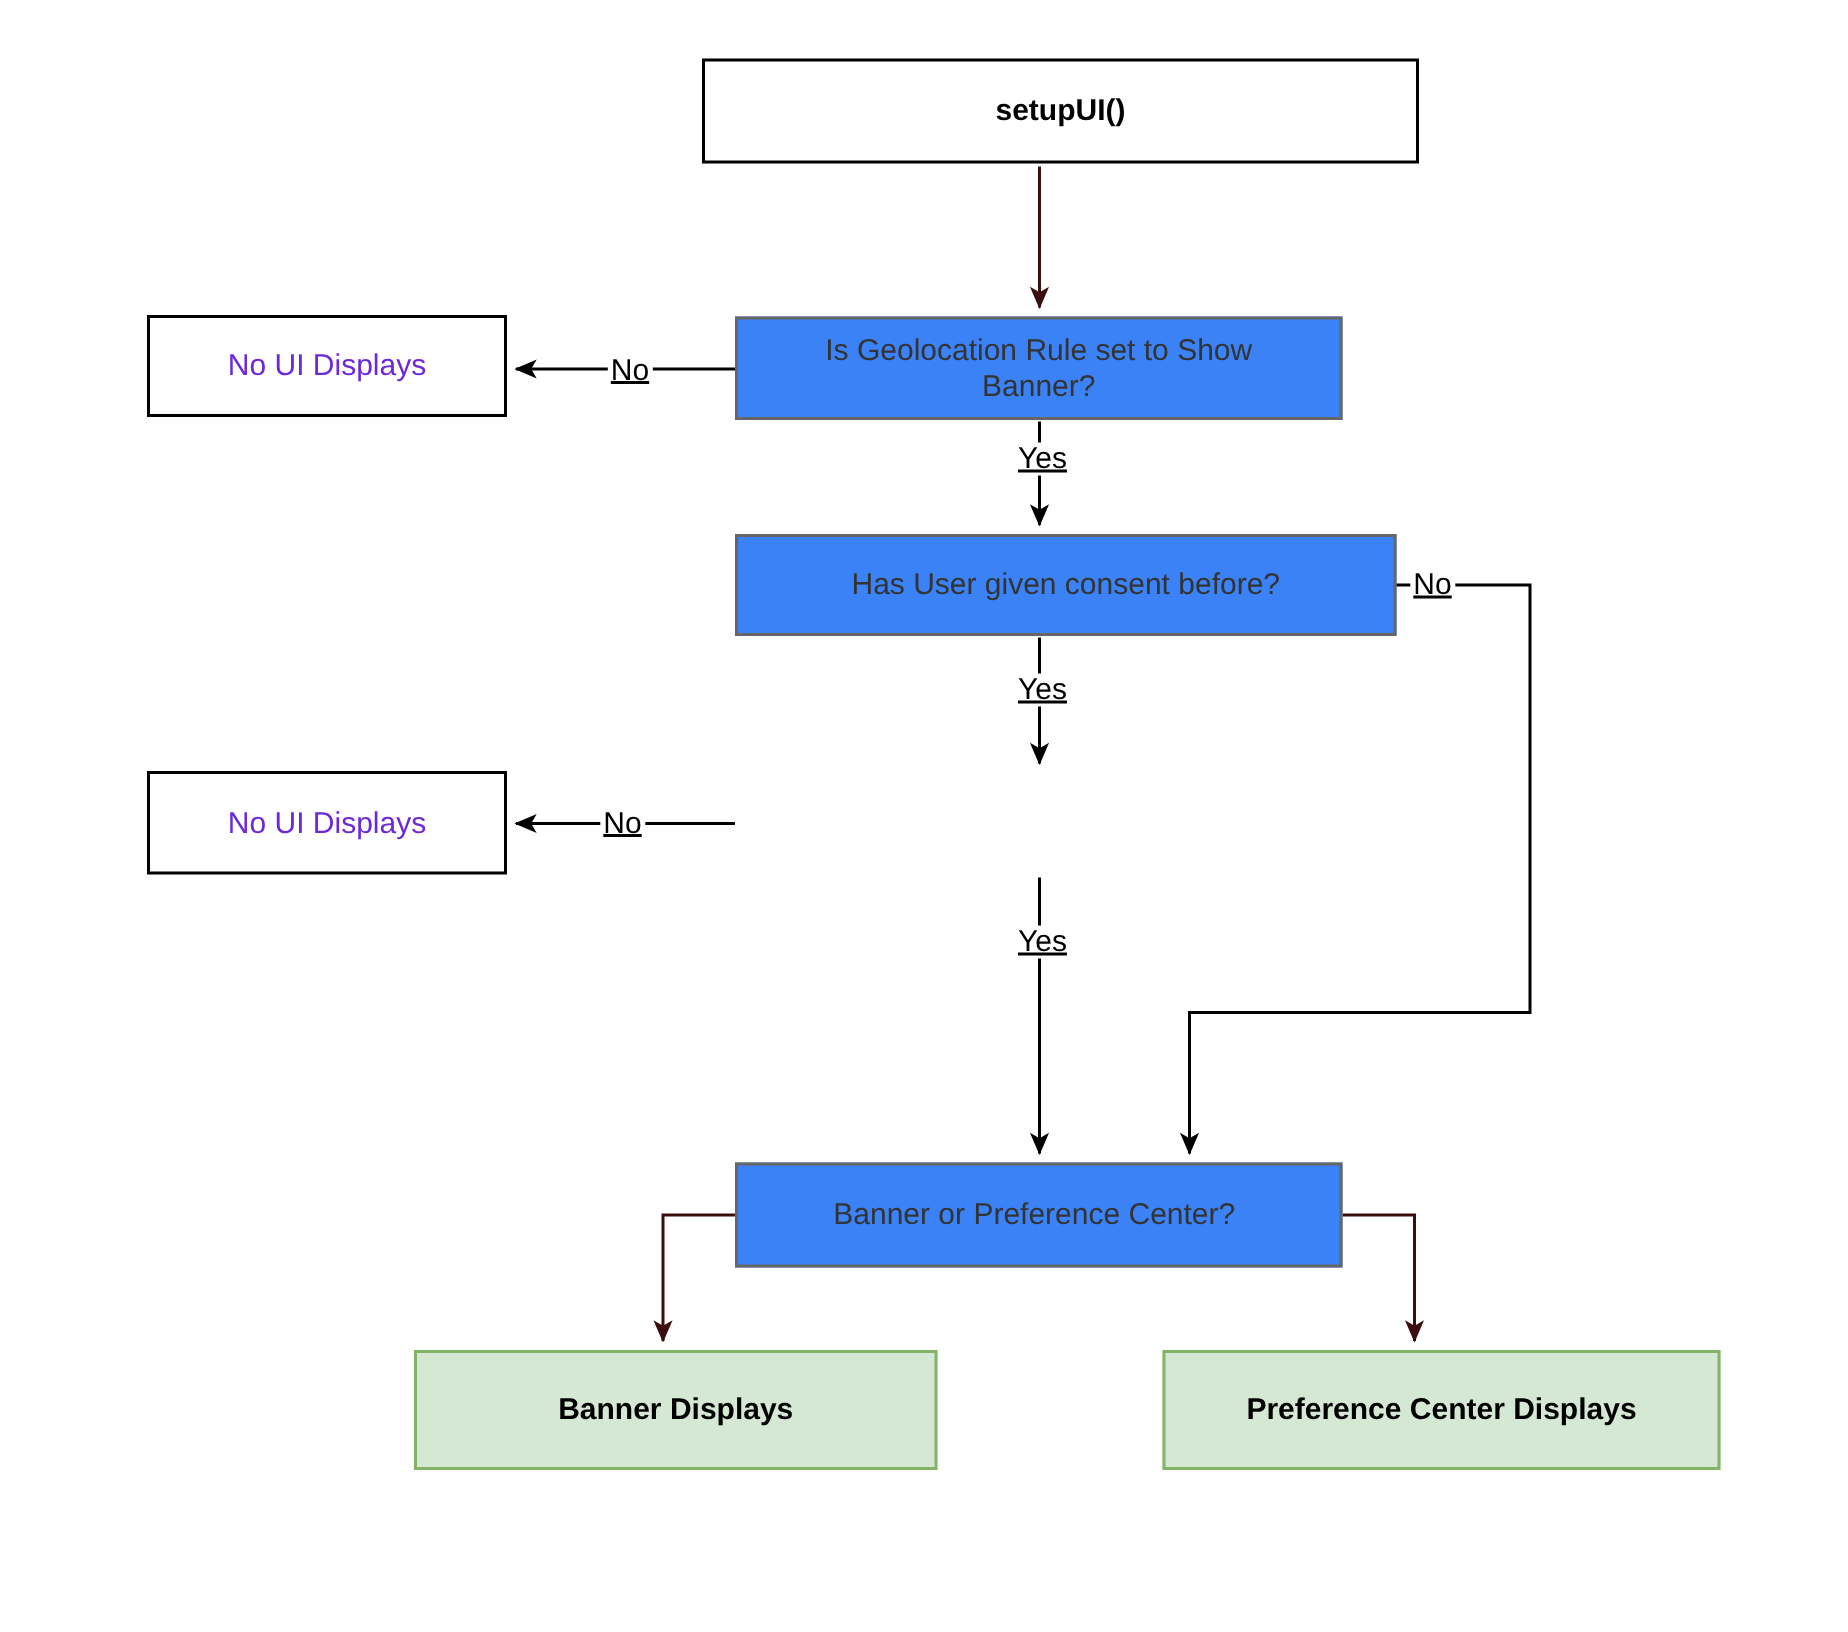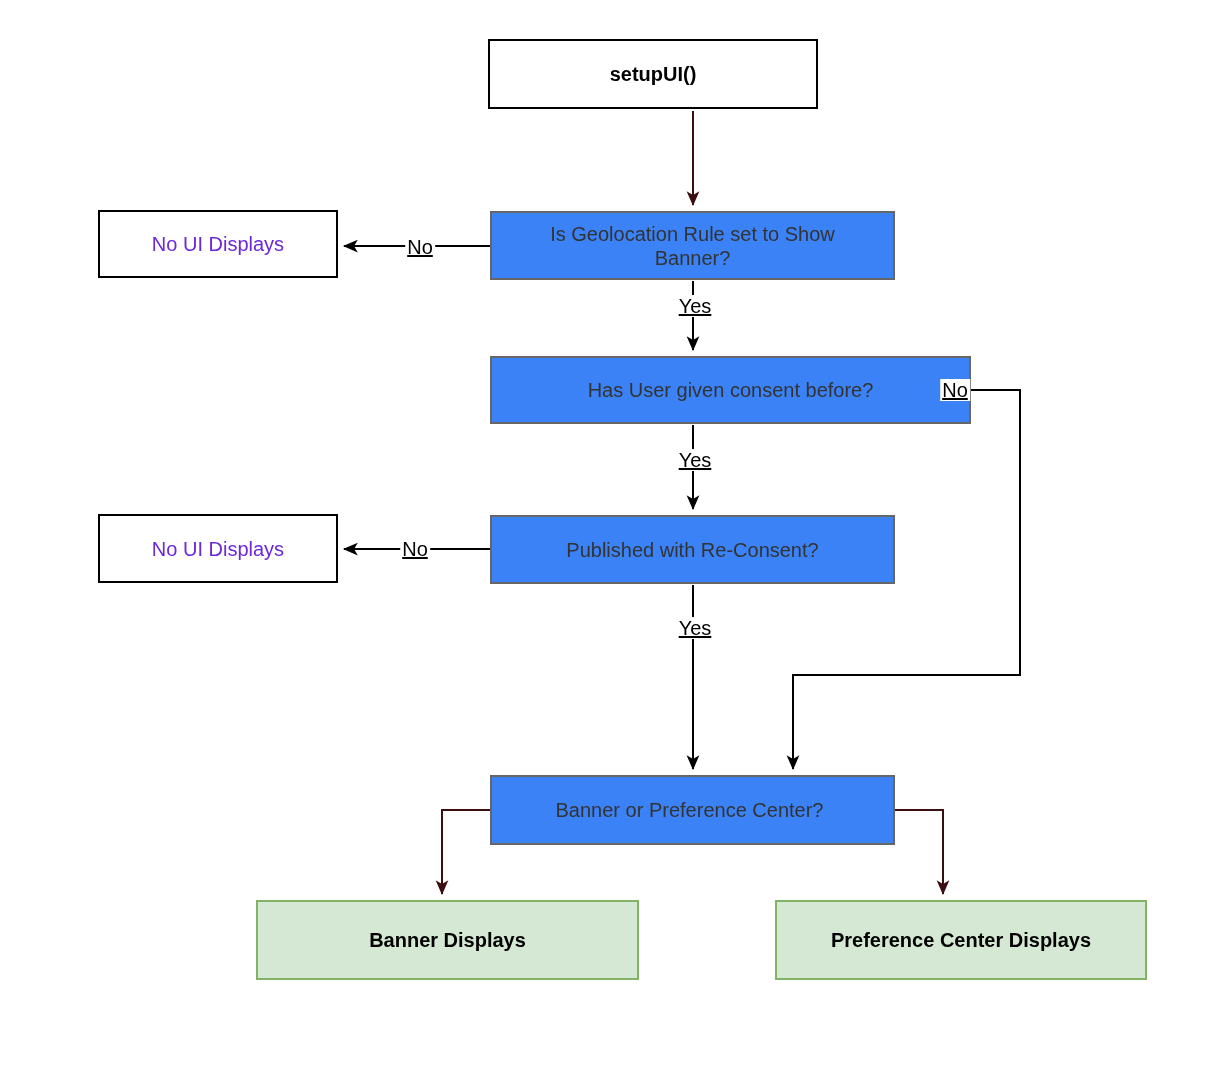--- a/index.html
+++ b/index.html
@@ -89,35 +89,34 @@
     <path class="edge black" d="M490,246 H344" marker-end="url(#arrow-black)"></path>
     <path class="edge black" d="M693,281 V350" marker-end="url(#arrow-black)"></path>
     <path class="edge black" d="M895,390 H1020 V675 H793 V769" marker-end="url(#arrow-black)"></path>
     <path class="edge black" d="M693,425 V509" marker-end="url(#arrow-black)"></path>
     <path class="edge black" d="M490,549 H344" marker-end="url(#arrow-black)"></path>
     <path class="edge black" d="M693,585 V769" marker-end="url(#arrow-black)"></path>
     <path class="edge maroon" d="M490,810 H442 V894" marker-end="url(#arrow-maroon)"></path>
     <path class="edge maroon" d="M895,810 H943 V894" marker-end="url(#arrow-maroon)"></path>
   </svg>
 
-  <div class="node start" style="left:488px; top:39px; width:330px; height:70px;">setupUI()</div>
+  <div class="node start" style="left:468px; top:39px; width:478px; height:70px;">setupUI()</div>
 
   <div class="node decision" style="left:490px; top:211px; width:405px; height:69px;">Is Geolocation Rule set to Show Banner?</div>
 
   <div class="node terminal" style="left:98px; top:210px; width:240px; height:68px;">No UI Displays</div>
 
-  <div class="node decision" style="left:490px; top:356px; width:481px; height:68px;">Has User given consent before?</div>
+  <div class="node decision" style="left:490px; top:356px; width:441px; height:68px;">Has User given consent before?</div>
 
   <div class="node terminal" style="left:98px; top:514px; width:240px; height:69px;">No UI Displays</div>
 
-  <div class="node decision" style="left:490px; top:515px; width:405px; height:69px;">Published with Re-Consent?</div>
 
   <div class="node decision" style="left:490px; top:775px; width:405px; height:70px;padding-left:12px;">Banner or Preference Center?</div>
 
-  <div class="node result" style="left:256px; top:900px; width:383px; height:80px;">Banner Displays</div>
+  <div class="node result" style="left:276px; top:900px; width:349px; height:80px;">Banner Displays</div>
 
   <div class="node result" style="left:775px; top:900px; width:372px; height:80px;">Preference Center Displays</div>
 
   <div class="edge-label" style="left:420px; top:247px;">No</div>
 
   <div class="edge-label" style="left:695px; top:306px;">Yes</div>
 
   <div class="edge-label" style="left:955px; top:390px;">No</div>
 
   <div class="edge-label" style="left:695px; top:460px;">Yes</div>

